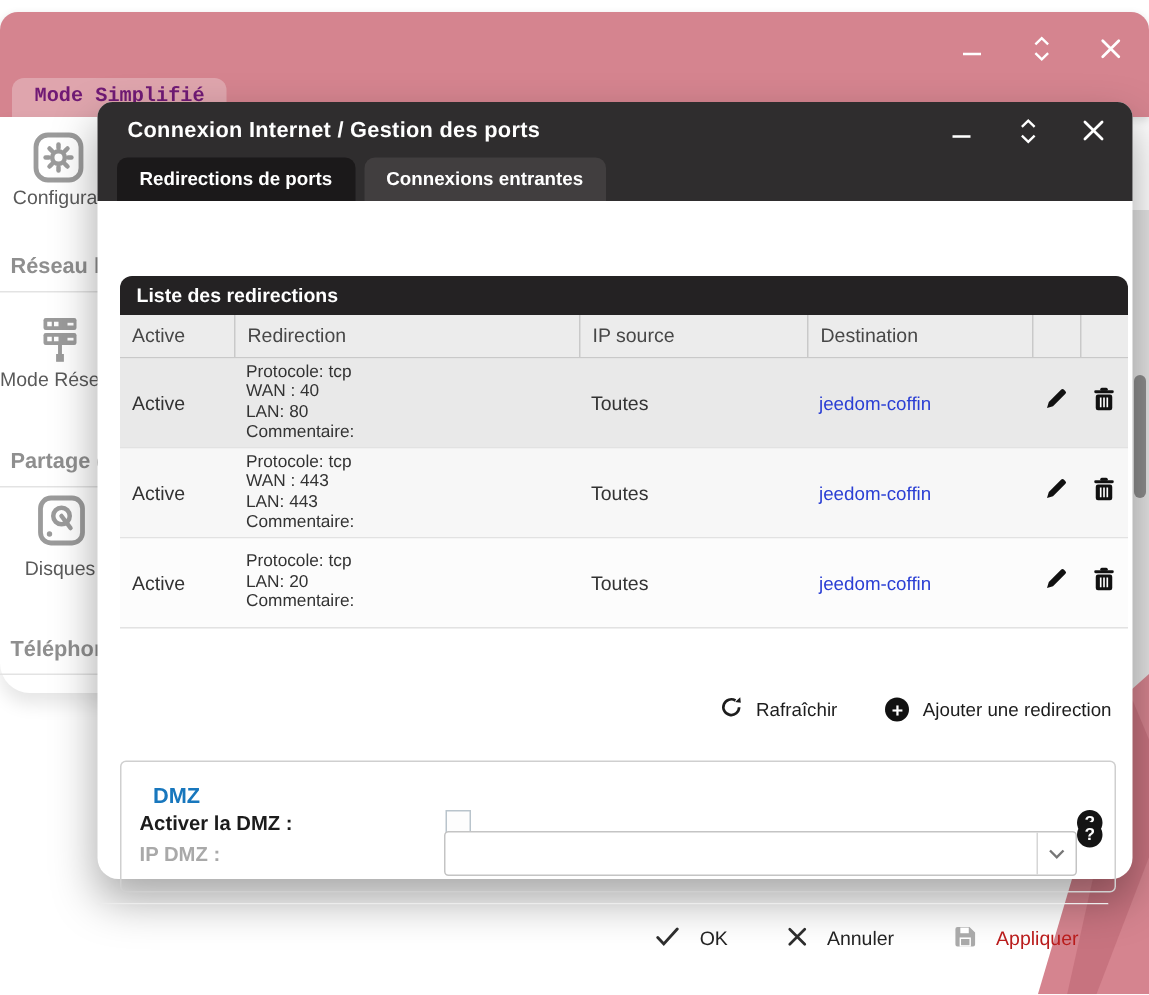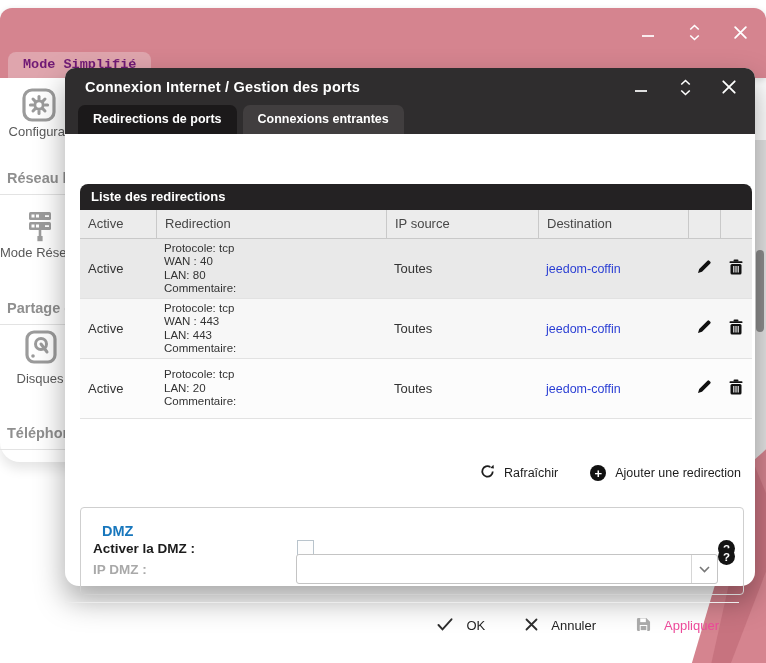--- a/index.html
+++ b/index.html
@@ -82,21 +82,21 @@
   .select-arrow { position:absolute; right:0; top:0; width:26px; height:28px; border-left:1px solid #d6d6d6;
     display:flex; align-items:center; justify-content:center; }
   .help-circle { margin-left:auto; width:17px; height:17px; border-radius:50%; background:#141414; color:#fff;
     font-weight:bold; font-size:11.5px; display:flex; align-items:center; justify-content:center; cursor:pointer; }
   .dmz-row2 .help-circle { align-self:flex-start; margin-top:-6px; }
 
   
   .dlg-footer { position:absolute; left:0; right:16px; bottom:0; height:46px; border-top:1px solid #ececec;
     border-radius:0 0 14px 14px; display:flex; align-items:center; justify-content:flex-end; gap:40px; padding-right:20px; }
   .foot-btn { display:flex; align-items:center; gap:13px; font-size:13px; color:#232323; cursor:pointer; }
-  .foot-btn.disabled { color:#ec4899; cursor:default; }
+  .foot-btn.disabled { color:#b91c1c; cursor:default; }
 </style>
 </head>
 <body>
 
 <div class="stage">
 
   <div class="bg-header">
     <div class="bg-controls">
       <div class="winbtn">
         <svg width="14" height="14" viewBox="0 0 14 14">

